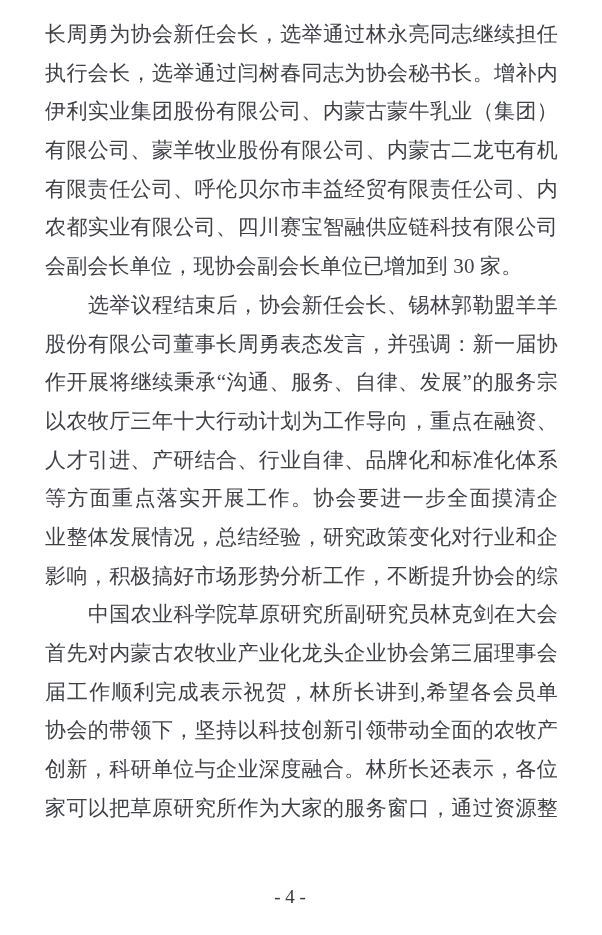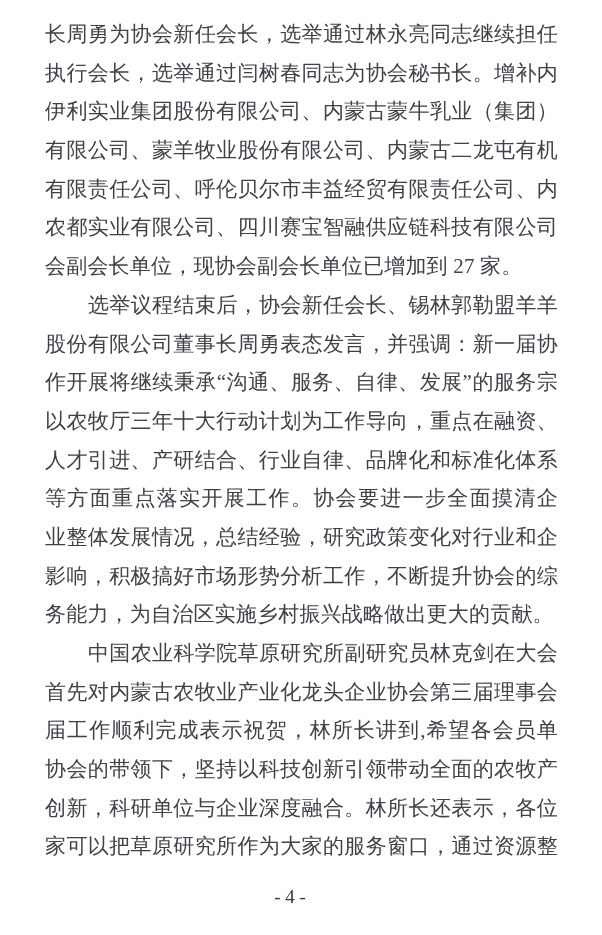--- a/index.html
+++ b/index.html
@@ -55,33 +55,32 @@
 <div class="page">
   <div class="text-block">
 
     <div>
       <div class="line">长周勇为协会新任会长，选举通过林永亮同志继续担任协会</div>
       <div class="line">执行会长，选举通过闫树春同志为协会秘书长。增补内蒙古</div>
       <div class="line">伊利实业集团股份有限公司、内蒙古蒙牛乳业（集团）股份</div>
       <div class="line">有限公司、蒙羊牧业股份有限公司、内蒙古二龙屯有机农业</div>
       <div class="line">有限责任公司、呼伦贝尔市丰益经贸有限责任公司、内蒙古</div>
       <div class="line">农都实业有限公司、四川赛宝智融供应链科技有限公司为协</div>
-      <div class="line para-end">会副会长单位，现协会副会长单位已增加到 27 家。</div>
+      <div class="line para-end">会副会长单位，现协会副会长单位已增加到 30 家。</div>
     </div>
 
     <div>
       <div class="line indent">选举议程结束后，协会新任会长、锡林郭勒盟羊羊牧业</div>
       <div class="line">股份有限公司董事长周勇表态发言，并强调：新一届协会工</div>
       <div class="line">作开展将继续秉承“沟通、服务、自律、发展”的服务宗旨，</div>
       <div class="line">以农牧厅三年十大行动计划为工作导向，重点在融资、融智、</div>
       <div class="line">人才引进、产研结合、行业自律、品牌化和标准化体系建设</div>
       <div class="line">等方面重点落实开展工作。协会要进一步全面摸清企业、行</div>
       <div class="line">业整体发展情况，总结经验，研究政策变化对行业和企业的</div>
       <div class="line">影响，积极搞好市场形势分析工作，不断提升协会的综合服</div>
-      <div class="line para-end">务能力，为自治区实施乡村振兴战略做出更大的贡献。</div>
     </div>
 
     <div>
       <div class="line indent">中国农业科学院草原研究所副研究员林克剑在大会上</div>
       <div class="line">首先对内蒙古农牧业产业化龙头企业协会第三届理事会换</div>
       <div class="line">届工作顺利完成表示祝贺，林所长讲到,希望各会员单位在</div>
       <div class="line">协会的带领下，坚持以科技创新引领带动全面的农牧产业的</div>
       <div class="line">创新，科研单位与企业深度融合。林所长还表示，各位企业</div>
       <div class="line">家可以把草原研究所作为大家的服务窗口，通过资源整合，</div>
     </div>

